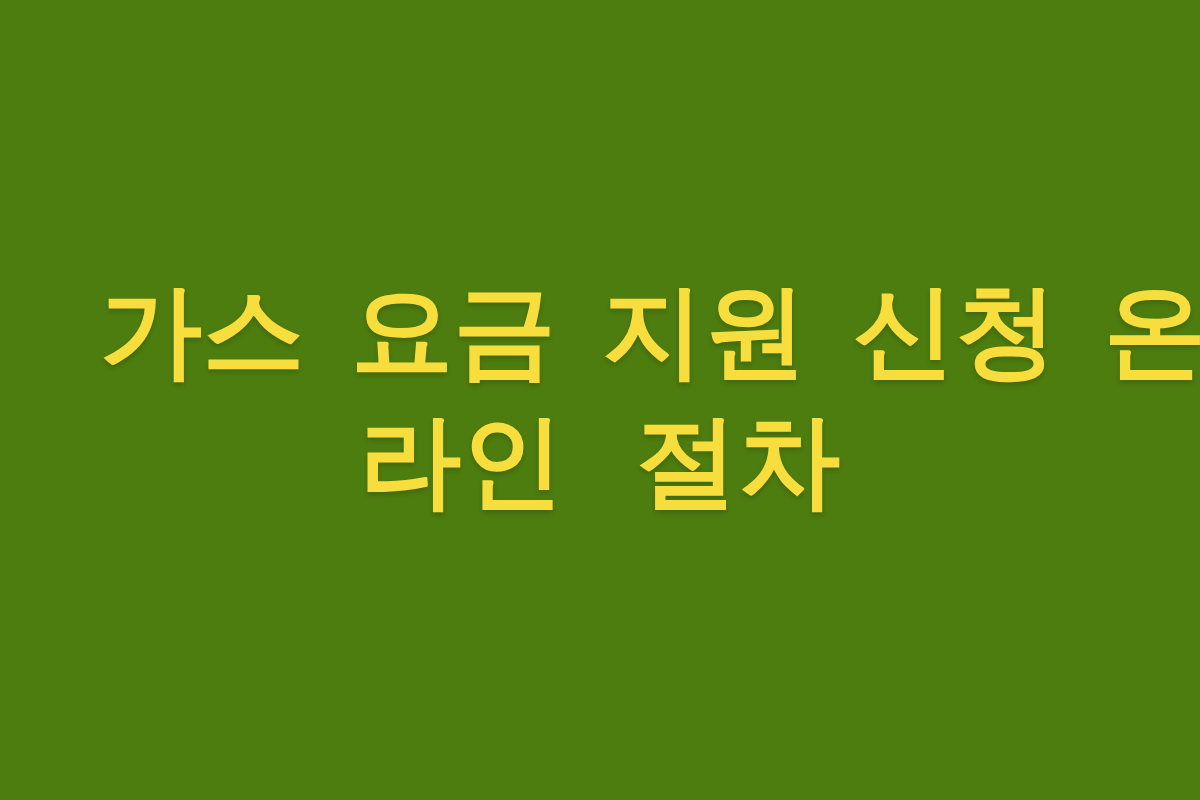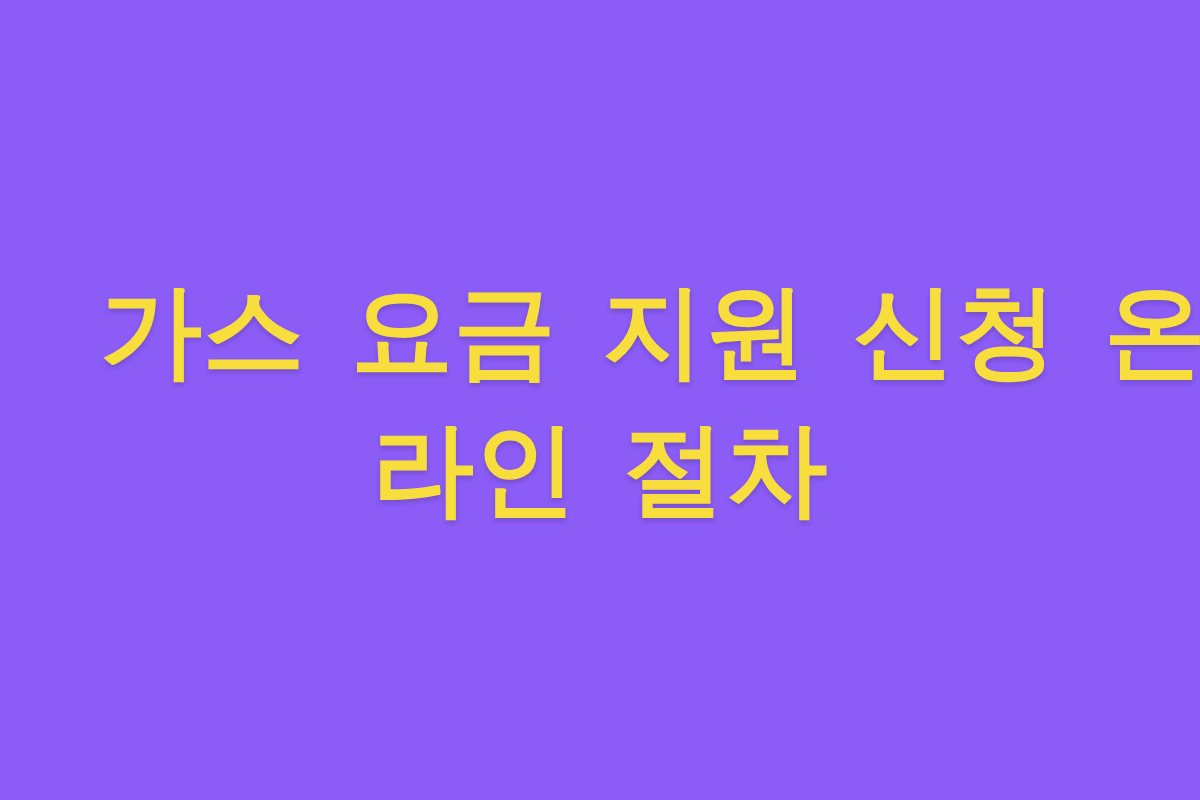--- a/index.html
+++ b/index.html
@@ -34,26 +34,27 @@
     line-height: 138px;
     letter-spacing: 0.5px;
     word-spacing: 10px;
     white-space: nowrap;
     
     text-shadow: 0 3px 5px rgba(0, 0, 0, 0.16);
   }
 
   .headline-line + .headline-line {
     margin-top: 0;
+    font-family: Liberation Mono, monospace;
   }
 </style>
 </head>
 <body>
 
-<div id="thumbnail-card" style="background: #8b5cf6; width: 1200px; height: 800px;">
+<div id="thumbnail-card" style="background: #4d7c0f; width: 1200px; height: 800px;">
 
   <div id="headline-block">
 
     <div class="headline-line" style="color: rgb(248, 222, 60);">가스 요금 지원 신청 온</div>
 
     <div class="headline-line" style="color: rgb(248, 222, 60);">라인 절차</div>
 
   </div>
 
 </div>

